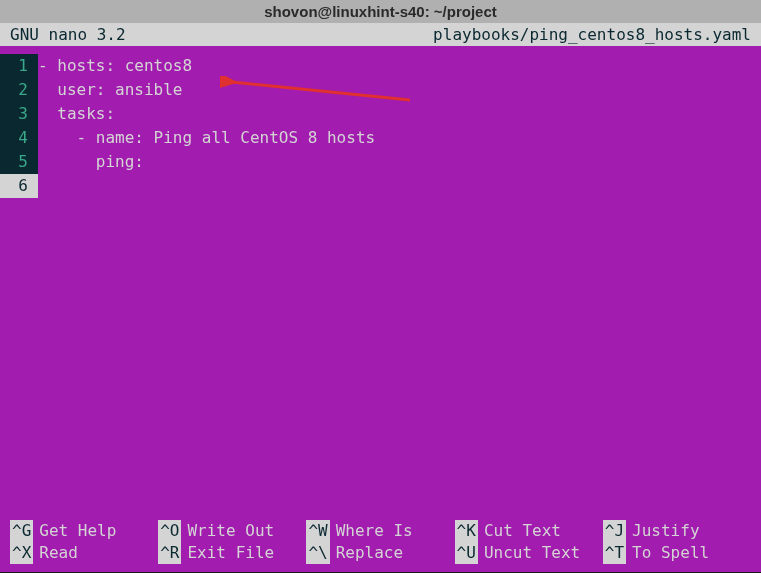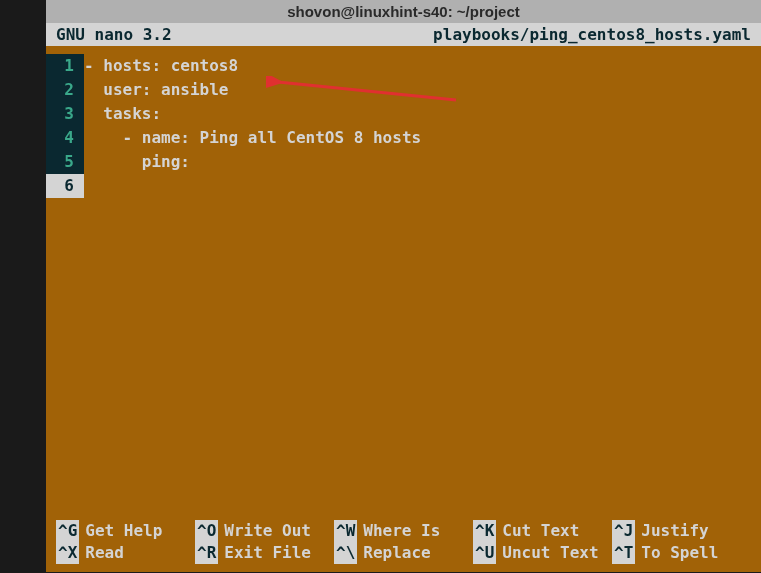--- a/index.html
+++ b/index.html
@@ -11,36 +11,34 @@
       background: #1a1a1a;
       font-family: 'DejaVu Sans Mono', 'Courier New', monospace;
       font-size: 16px;
       width: 761px;
       height: 573px;
       overflow: hidden;
     }
     .window {
       width: 100%;
       height: 100%;
-      padding-left: 46px;
     }
     .titlebar {
       background: #b0b0b0;
       color: #2a2a2a;
       font-weight: bold;
       text-align: center;
       padding: 3px 0;
       font-size: 15px;
       font-family: sans-serif;
     }
     .terminal {
-      background: #a16207;
+      background: #a21caf;
       height: calc(100% - 24px);
       position: relative;
-      font-weight: bold;
     }
     .header {
       background: #d4d4d4;
       color: #0a2830;
       display: flex;
       padding: 2px 10px;
       font-size: 16px;
     }
     .header-left {
       flex: 1;

